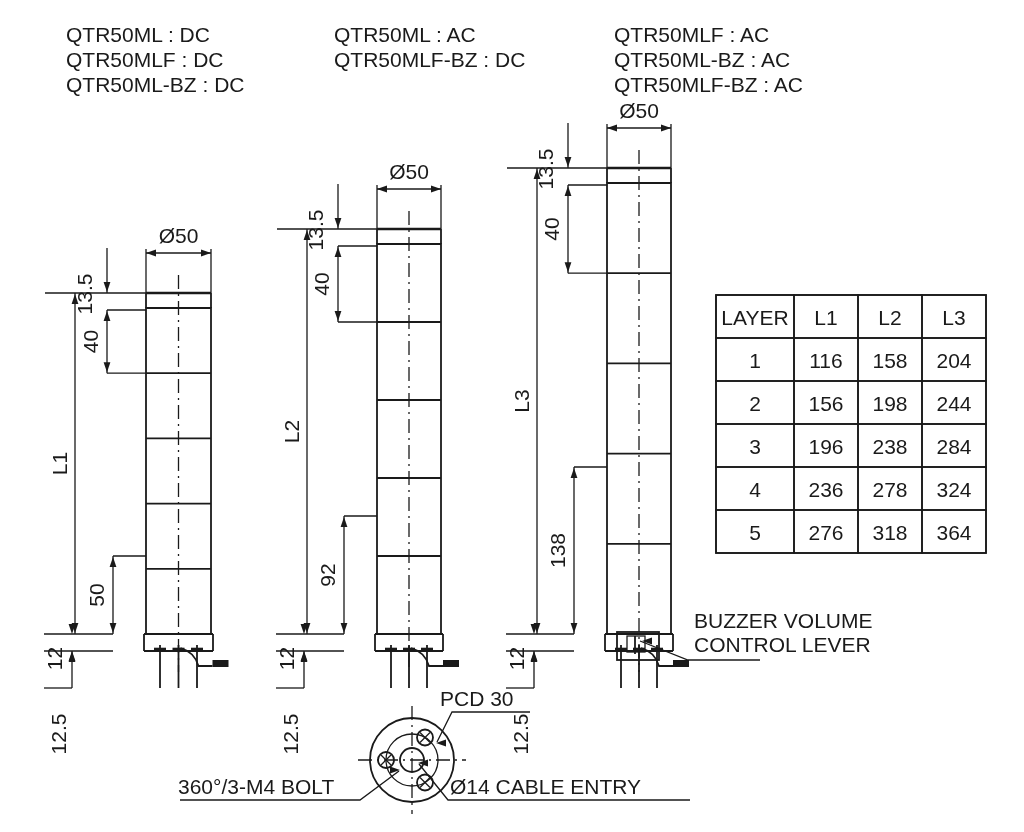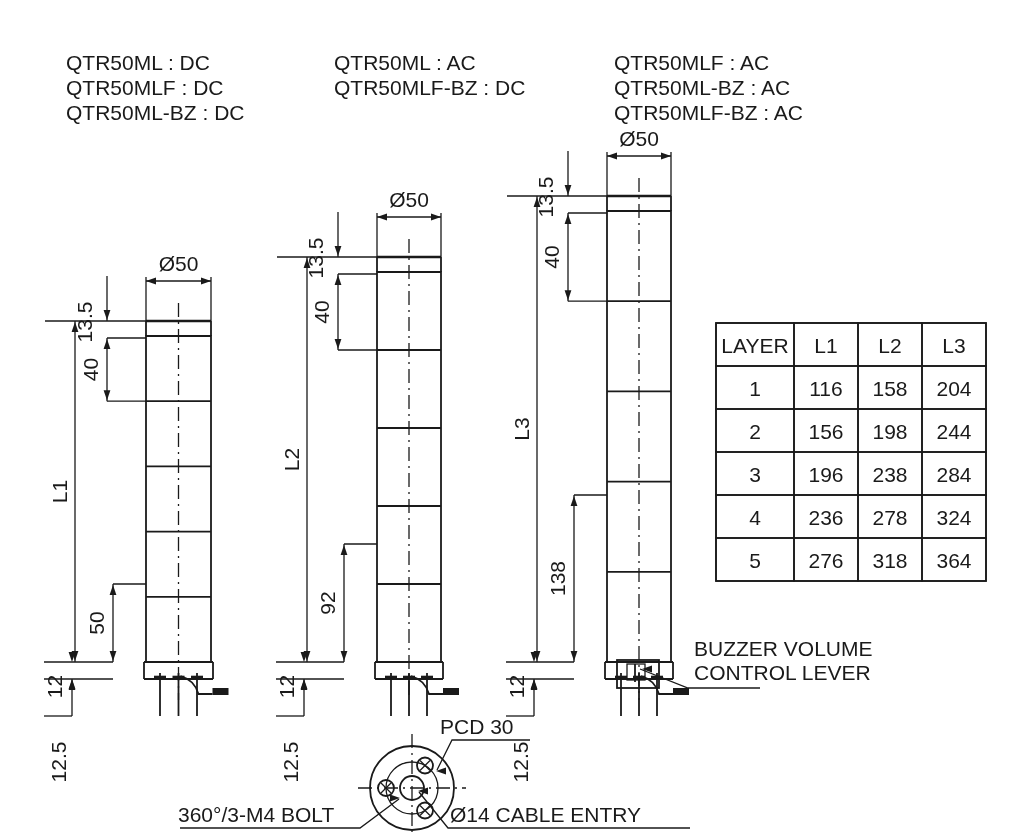--- a/index.html
+++ b/index.html
@@ -1,18 +1,18 @@
 <!DOCTYPE html>
 <html><head>
 <meta charset="utf-8">
 <style>
   html,body{margin:0;padding:0;background:#ffffff;}
   body{width:1024px;height:832px;position:relative;overflow:hidden;
        font-family:"Liberation Sans",sans-serif;color:#000;}
-  #root{position:absolute;inset:0;margin-top:28px;}
+  #root{position:absolute;inset:0;}
   svg{position:absolute;left:0;top:0;}
   text{font-family:"Liberation Sans",sans-serif;fill:#1a1a1a;}
   .ttl{font-size:21px;}
   .dim{font-size:21px;}
   .tbl{font-size:21px;}
   .note{font-size:21px;}
   .ln{stroke:#1a1a1a;fill:none;}
   .thin{stroke-width:1.3;}
   .med{stroke-width:1.8;}
   .thick{stroke-width:2.6;}

